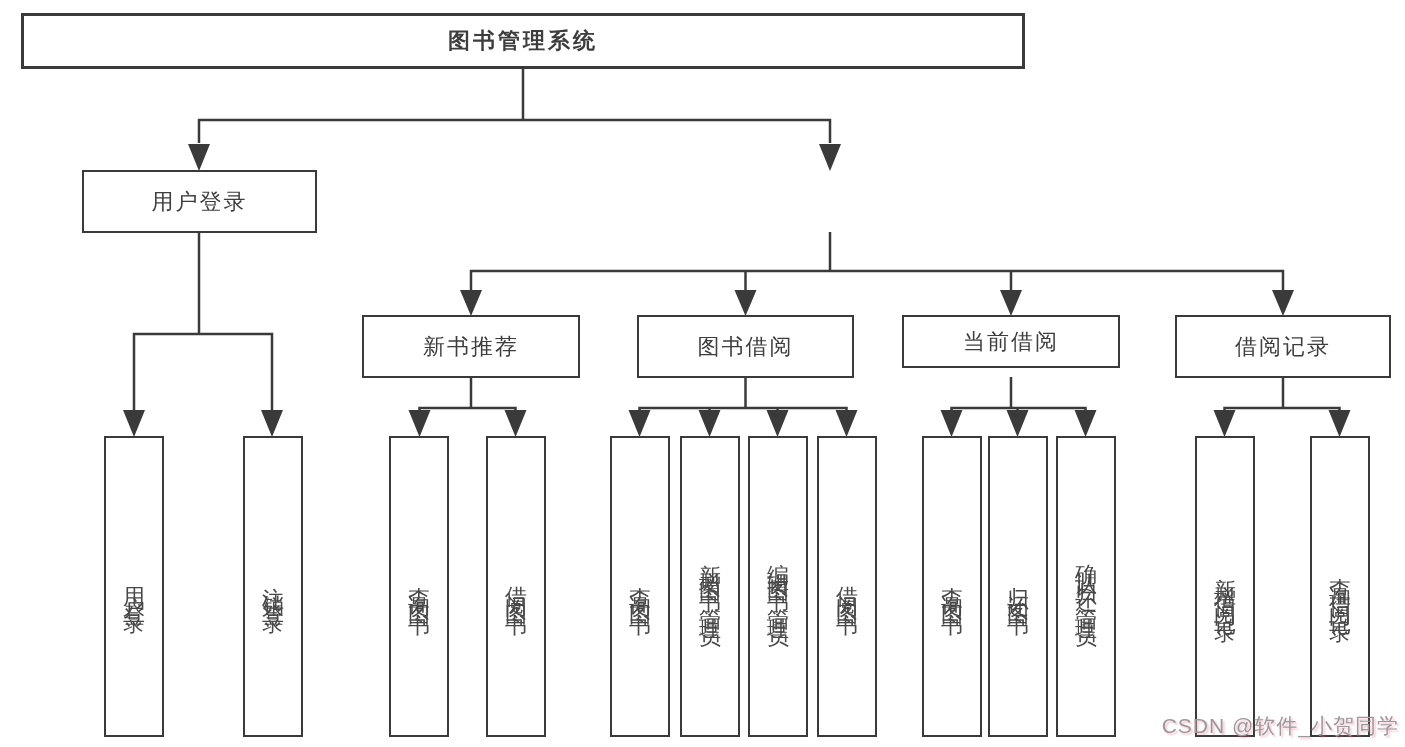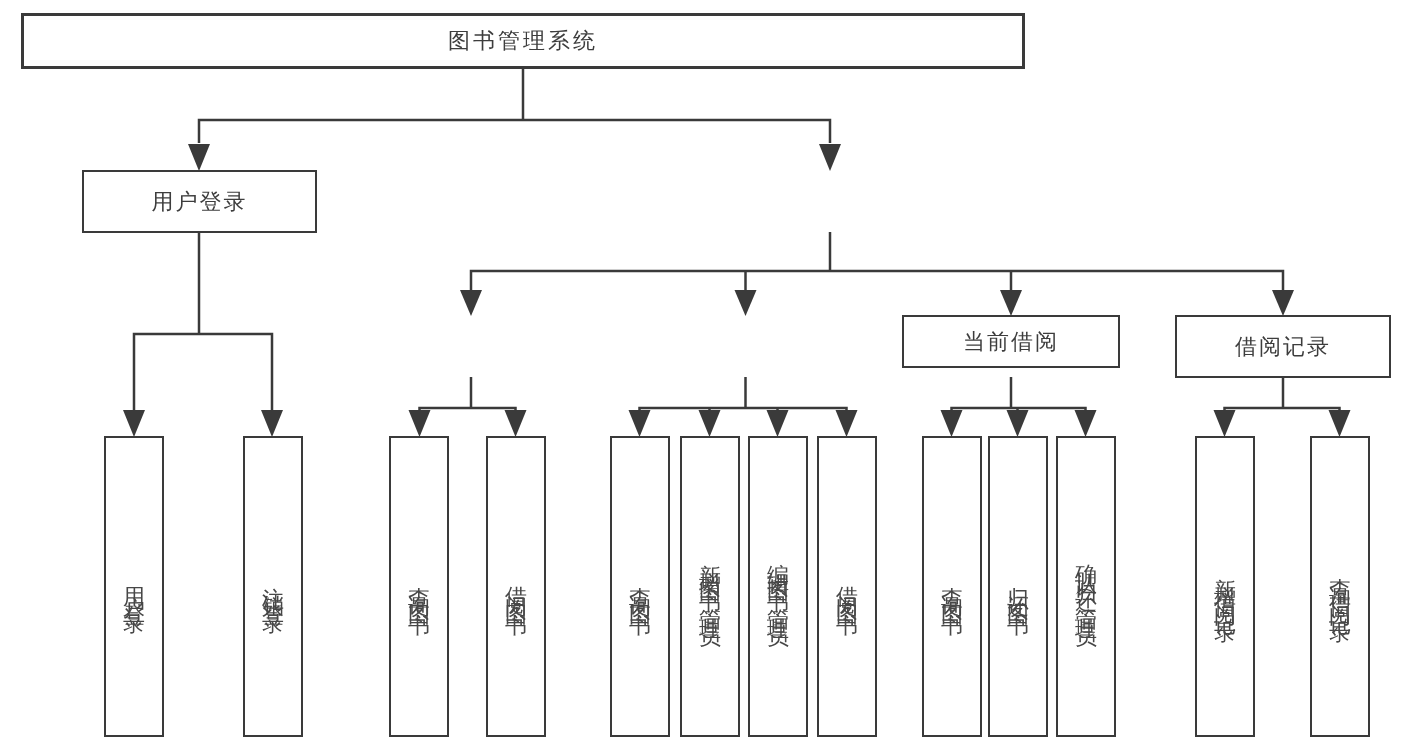--- a/index.html
+++ b/index.html
@@ -7,21 +7,21 @@
     position:relative;width:1405px;height:747px;background:#ffffff;
     font-family:"Liberation Sans",sans-serif;overflow:hidden;
   }
   .connectors{position:absolute;left:0;top:0;z-index:1;}
   .box{
     position:absolute;box-sizing:border-box;background:#ffffff;
     border:2.5px solid #3a3a3a;color:#3d3d3d;
     display:flex;align-items:center;justify-content:center;
     z-index:2;
   }
-  .root{border-width:3px;font-size:22px;letter-spacing:3px;font-weight:400;}
+  .root{border-width:3px;font-size:22px;letter-spacing:3px;font-weight:700;}
   .lv2,.lv3{font-size:22px;letter-spacing:2px;font-weight:500;}
   .leaf{
     writing-mode:vertical-rl;
     font-size:22px;color:#474747;font-weight:500;
     display:flex;align-items:center;justify-content:center;
   }
   .leaf .vtxt{letter-spacing:9px;line-height:1;}
   
   #root       {left:21px;  top:13px;  width:1004px;height:56px;}
   #b-user     {left:82px;  top:170px; width:235px; height:63px;}
@@ -116,20 +116,26 @@
   </svg>
 
   <div class="box root" id="root">
     <span>图书管理系统</span>
   </div>
 
   <div class="box lv2" id="b-user">
     <span>用户登录</span>
   </div>
 
+  <div class="box lv3" id="g-new">
+    <span>新书推荐</span>
+  </div>
+  <div class="box lv3" id="g-borrow">
+    <span>图书借阅</span>
+  </div>
   <div class="box lv3" id="g-current">
     <span>当前借阅</span>
   </div>
   <div class="box lv3" id="g-records">
     <span>借阅记录</span>
   </div>
 
   <div class="box leaf" id="l-login">
     <span class="vtxt">用户登录</span>
   </div>
@@ -167,14 +173,15 @@
     <span class="vtxt">确认归还（管理员）</span>
   </div>
 
   <div class="box leaf" id="l-addrec">
     <span class="vtxt">新增借阅记录</span>
   </div>
   <div class="box leaf" id="l-qrec">
     <span class="vtxt">查询借阅记录</span>
   </div>
 
+  <div class="watermark">CSDN @软件_小贺同学</div>
 
 </div>
 
 </body></html>

